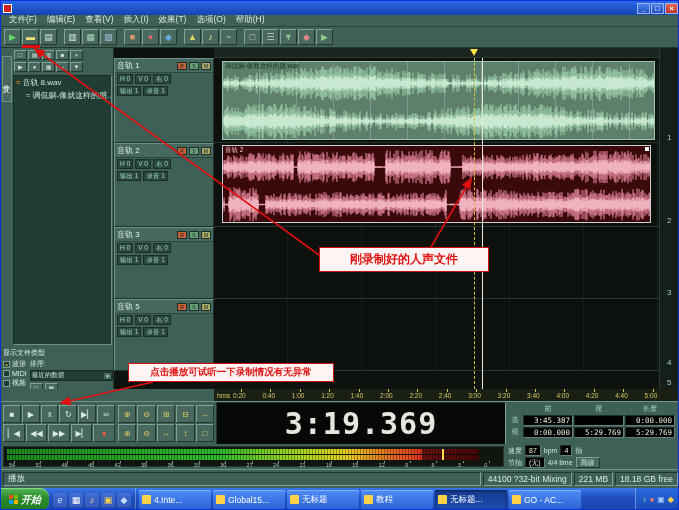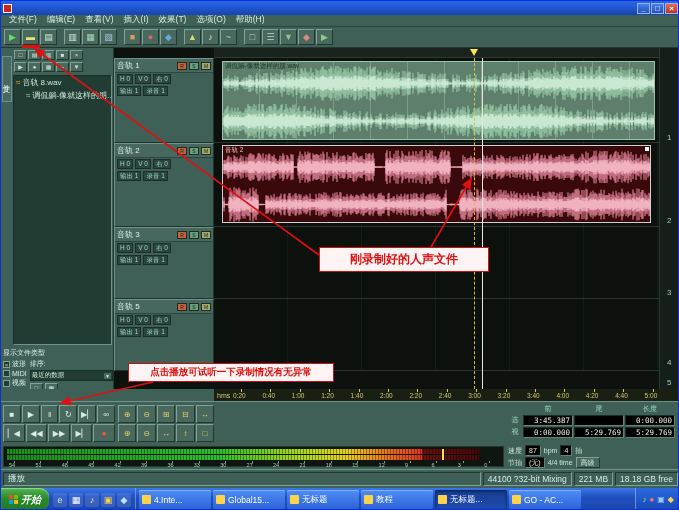--- a/index.html
+++ b/index.html
@@ -418,20 +418,21 @@
           <span class="t-btn z">↔</span>
         </div>
       <div class="t-row" id="zRow2">
           <span class="t-btn z">⊕</span>
           <span class="t-btn z">⊖</span>
           <span class="t-btn z">↔</span>
           <span class="t-btn z">↕</span>
           <span class="t-btn z">□</span>
         </div>
     </div>
+    <div class="timedisplay">3:19.369</div>
     <div class="selpanel" id="selpanel">
         <div class="sp-row">
           <span class="sp-lbl"></span>
           <span class="sp-h">前</span>
           <span class="sp-h">尾</span>
           <span class="sp-h">长度</span>
         </div>
         <div class="sp-row">
           <span class="sp-lbl">选</span>
           <span class="sp-v">3:45.387</span>

